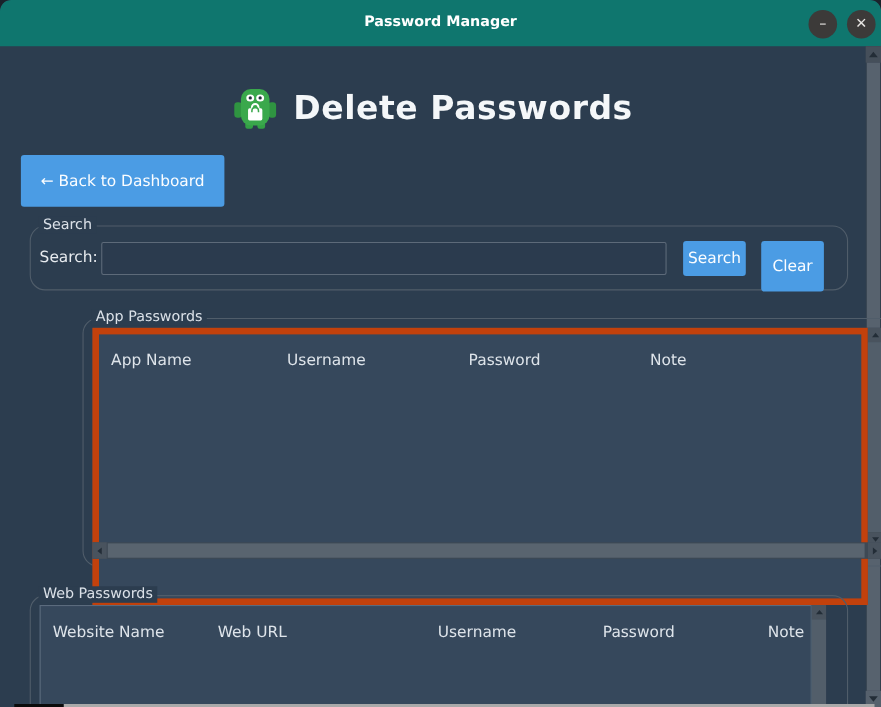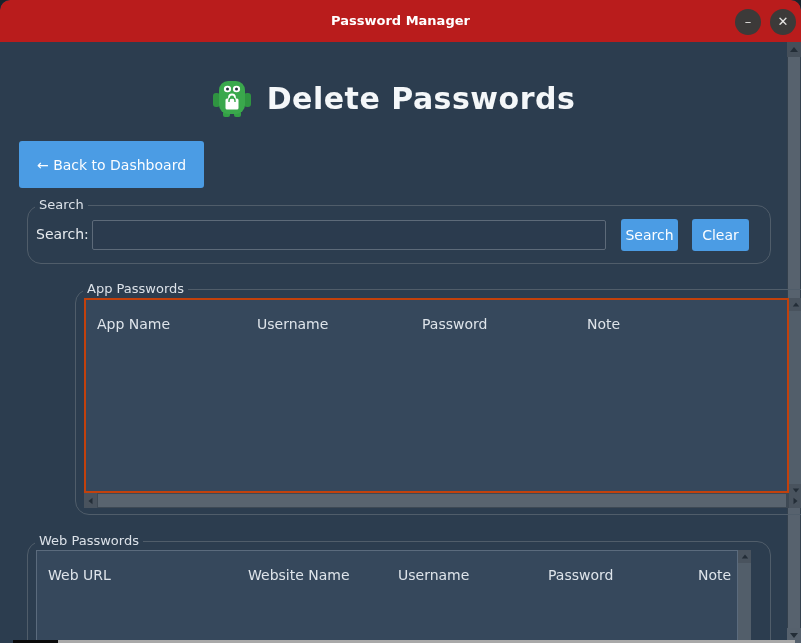--- a/index.html
+++ b/index.html
@@ -8,21 +8,21 @@
 
   .window {
     position:relative; width:801px; height:643px;
     background:#2c3d4f; border-radius:10px 10px 0 0;
     overflow:hidden;
   }
 
   
   .titlebar {
     position:absolute; top:0; left:0; right:0; height:42px;
-    background:#b91c1c; border-radius:10px 10px 0 0;
+    background:#0f766e; border-radius:10px 10px 0 0;
   }
   .titlebar .title {
     position:absolute; left:0; right:0; top:0; height:42px;
     line-height:42px; text-align:center;
     color:#ffffff; font-size:13px; font-weight:bold;
   }
   .tb-btn {
     position:absolute; top:9px; width:26px; height:26px; border-radius:50%;
     background:#3c3a39; color:#e8e6e4; font-size:13px;
     line-height:25px; text-align:center; cursor:pointer;
@@ -84,27 +84,27 @@
 
   
   .search-label { position:absolute; left:8px; top:20px; color:#e7ebef; font-size:14px; }
   .search-input {
     position:absolute; left:64px; top:14px; width:514px; height:30px;
     background:#2b3b4e; border:1px solid #5d6a79; border-radius:2px;
     color:#e7ebef; font-size:14px; padding:0 8px; outline:none;
     font-family:"DejaVu Sans", sans-serif;
   }
   .search-btn { position:absolute; left:593px; top:13px; width:57px; height:32px; }
-  .clear-btn  { position:absolute; left:664px; top:13px; width:57px; height:32px; }
+  .clear-btn  { position:absolute; left:664px; top:13px; width:57px; height:46px; }
 
   
   .tbl-viewport {
     position:absolute; left:8px; top:8px; background:#36485c; overflow:hidden;
   }
-  .tbl-app { width:705px; height:195px; border:2px solid #c2410c; }
+  .tbl-app { width:705px; height:252px; border:6px solid #c2410c; }
   .tbl-web { width:702px; height:200px; border:1px solid #5b6b7d; }
   .tbl-head { display:flex; }
   .tbl-head .th {
     color:#dee4ea; font-size:14px; padding:16px 0 0 11px;
     white-space:nowrap; overflow:hidden;
   }
 
   
   .v-scroll { position:absolute; width:13px; background:#3a4551; }
   .v-btn { position:absolute; left:0; right:0; height:13px; background:#49535e;
@@ -206,22 +206,22 @@
           <div class="tri tri-right" style="transform:scale(0.8)"></div>
         </div>
     </div>
   </div>
 
   <div class="groupbox gb-web">
     <div class="gb-label">Web Passwords</div>
 
     <div class="tbl-viewport tbl-web">
       <div class="tbl-head">
+        <div class="th" style="width:150px">Website Name</div>
         <div class="th" style="width:200px">Web URL</div>
-        <div class="th" style="width:150px">Website Name</div>
         <div class="th" style="width:150px">Username</div>
         <div class="th" style="width:150px">Password</div>
         <div class="th" style="flex:1">Note</div>
       </div>
     </div>
 
     <div class="v-scroll" style="left:710px; top:8px; height:145px;">
       <div class="v-btn up">
           <div class="tri tri-up" style="transform:scale(0.8)"></div>
         </div>

